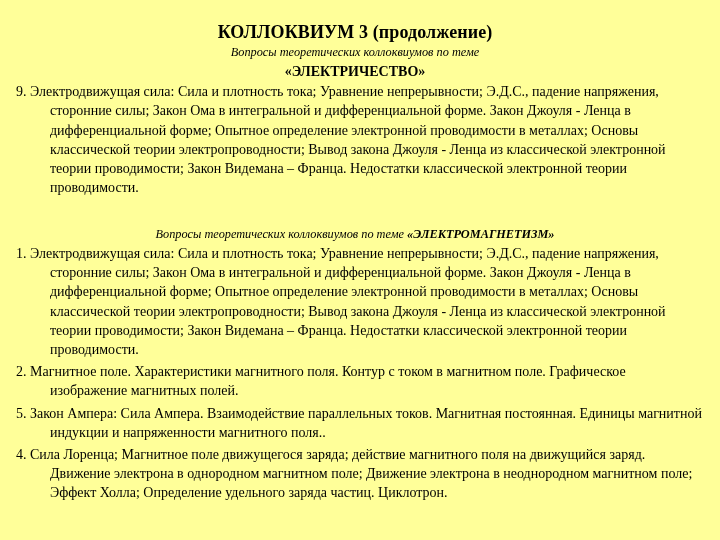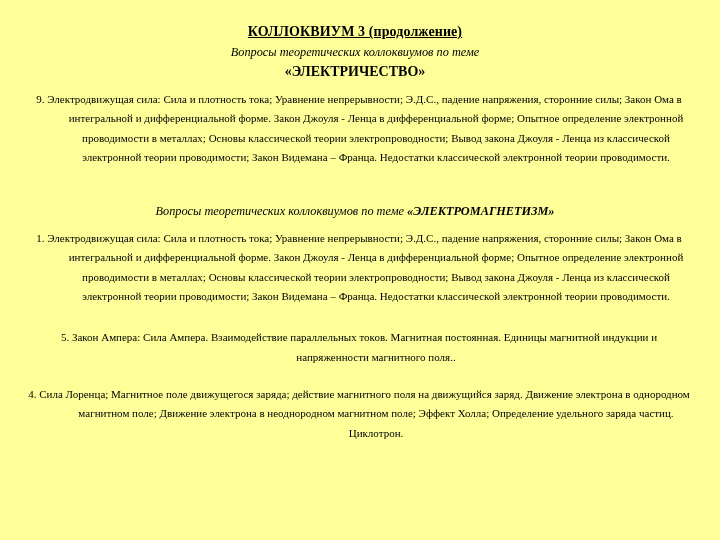--- a/index.html
+++ b/index.html
@@ -23,45 +23,44 @@
     padding: 0;
   }
   .block {
     padding: 0 18px 0 8px;
   }
   .center {
     text-align: center;
   }
   .title {
     font-weight: bold;
-    font-size: 14px;
+    font-size: 18px;
     line-height: 20px;
     letter-spacing: 0.1px;
-    text-decoration: underline;
   }
   .subtitle {
     font-size: 12.3px;
     line-height: 20px;
     font-style: italic;
   }
   .subtitle b {
     font-weight: bold;
   }
   .topic {
     font-weight: bold;
     font-size: 14px;
     line-height: 20px;
   }
   .item {
-    font-size: 11px;
+    font-size: 14px;
     line-height: 19.3px;
-    text-align: center;
+    text-align: left;
     padding-left: 42px;
     text-indent: -34px;
-    margin: 8px;
+    margin: 0;
   }
   .spacer-lg { height: 26px; }
   .top-pad { height: 22px; }
   .item-gap { height: 2px; }
 </style>
 </head>
 <body>
 
 <div class="slide">
 
@@ -81,20 +80,21 @@
   <div class="spacer-lg"></div>
 
   <div class="block">
 
 
     <div class="center subtitle"><span>Вопросы теоретических коллоквиумов по теме </span><b>«ЭЛЕКТРОМАГНЕТИЗМ»</b></div>
 
     <p class="item">1. Электродвижущая сила: Сила и плотность тока; Уравнение непрерывности; Э.Д.С., падение напряжения, сторонние силы; Закон Ома в интегральной и дифференциальной форме. Закон Джоуля - Ленца в дифференциальной форме; Опытное определение электронной проводимости в металлах; Основы классической теории электропроводности; Вывод закона Джоуля - Ленца из классической электронной теории проводимости; Закон Видемана – Франца. Недостатки классической электронной теории проводимости.</p>
     <div class="item-gap"></div>
 
+    <p class="item">2. Магнитное поле. Характеристики магнитного поля. Контур с током в магнитном поле. Графическое изображение магнитных полей.</p>
     <div class="item-gap"></div>
 
     <div class="item-gap"></div>
 
     <p class="item">5. Закон Ампера: Сила Ампера. Взаимодействие параллельных токов. Магнитная постоянная. Единицы магнитной индукции и напряженности магнитного поля..</p>
     <div class="item-gap"></div>
 
     <p class="item">4. Сила Лоренца; Магнитное поле движущегося заряда; действие магнитного поля на движущийся заряд. Движение электрона в однородном магнитном поле; Движение электрона в неоднородном магнитном поле; Эффект Холла; Определение удельного заряда частиц. Циклотрон.</p>
   </div>
 

